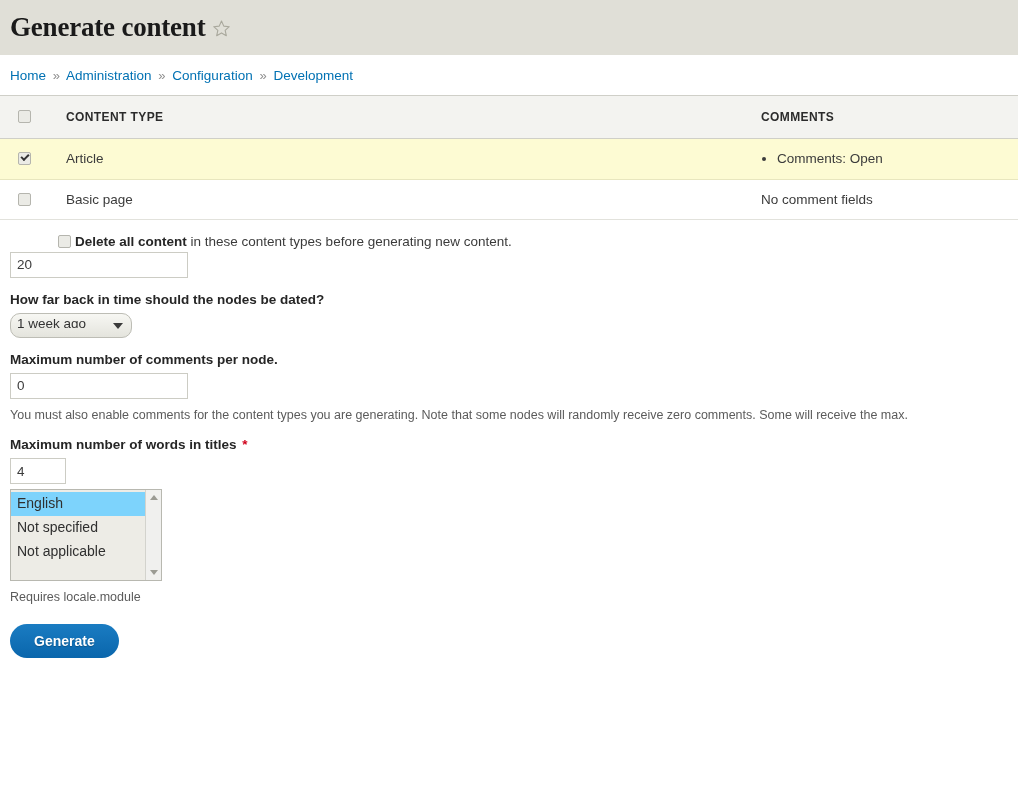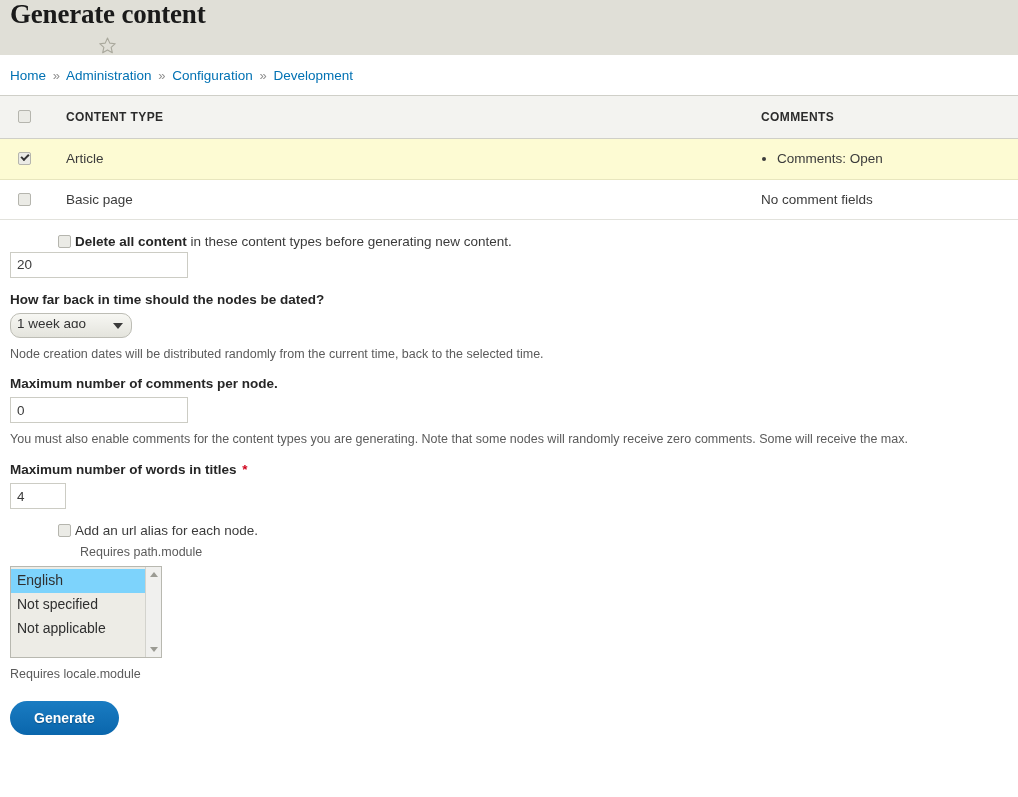--- a/index.html
+++ b/index.html
@@ -29,21 +29,20 @@
     font-family: "Liberation Serif", serif;
     font-size: 27px;
     font-weight: bold;
     color: #1a1a1a;
     letter-spacing: -0.2px;
     margin: 0;
     line-height: 1;
     display: flex;
     align-items: center;
     gap: 7px;
-    flex-direction: column;
   }
   .star-icon {
     display: inline-block;
     width: 19px;
     height: 19px;
     position: relative;
     top: 1px;
   }
   .star-icon svg { display: block; }
 
@@ -354,44 +353,39 @@
 
   
   <div class="form-item">
     <label class="field-label">How far back in time should the nodes be dated?</label>
     <span class="select-holder">
       <select class="styled-select">
         <option>1 week ago</option>
       </select>
       <span class="select-arrow"></span>
     </span>
-    <div class="description">Node creation dates will be distributed randomly from the current time, back to the selected time.</div>
   </div>
 
   
   <div class="form-item">
     <label class="field-label">Maximum number of comments per node.</label>
     <input class="text-field w-narrow" type="text" value="0" style="">
     <div class="description">You must also enable comments for the content types you are generating. Note that some nodes will randomly receive zero comments. Some will receive the max.</div>
   </div>
 
   
   <div class="form-item">
     <label class="field-label">
       <span>Maximum number of words in titles</span>
       <span class="req">*</span>
     </label>
     <input class="text-field w-tiny" type="text" value="4" style="">
   </div>
 
   
-  <div class="inline-check-row">
-    <span class="cb"></span><span>Add an url alias for each node.</span>
-    <div class="description indent">Requires path.module</div>
-  </div>
 
   
   <div class="form-item">
     <div class="listbox">
       <ul class="listbox-options">
         <li class="selected">English</li>
         <li>Not specified</li>
         <li>Not applicable</li>
       </ul>
       <div class="listbox-scroll">

